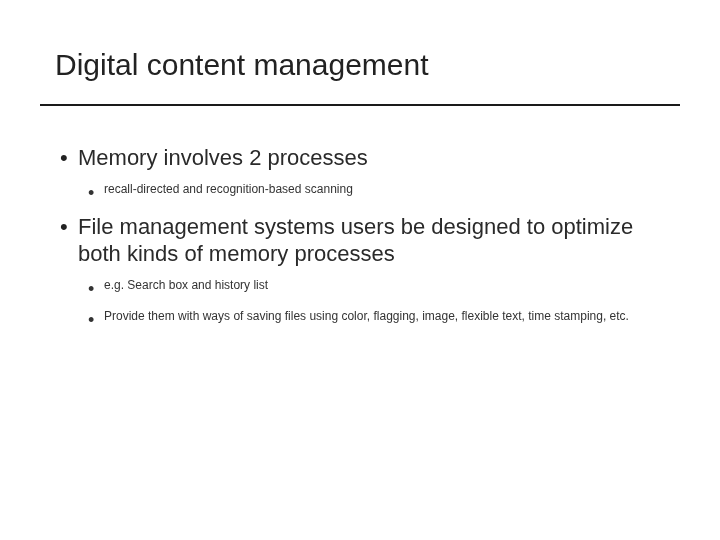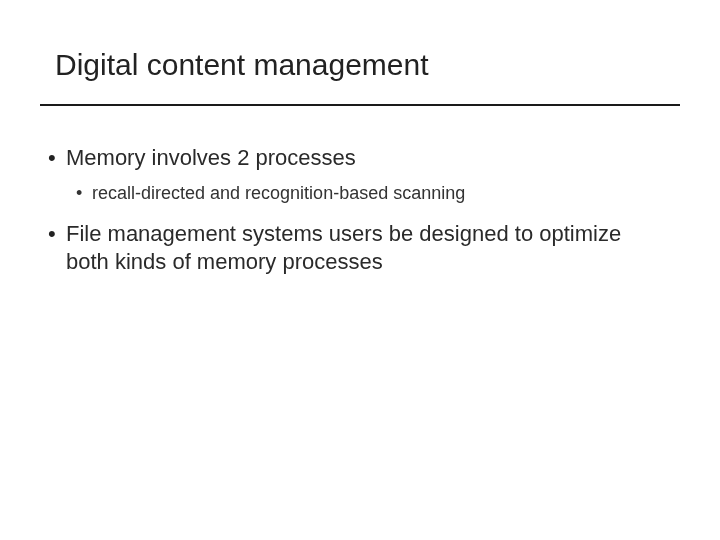--- a/index.html
+++ b/index.html
@@ -29,21 +29,21 @@
   .rule {
     position: absolute;
     left: 40px;
     right: 40px;
     top: 96px;
     border: none;
     border-top: 2px solid #1a1a1a;
   }
   .body {
     position: absolute;
-    left: 48px;
+    left: 60px;
     right: 52px;
     top: 130px;
     font-size: 22px;
     line-height: 1.25;
   }
   .l1 {
     margin: 14px 0 6px 0;
     padding-left: 18px;
     position: relative;
   }
@@ -52,21 +52,21 @@
     position: absolute;
     left: 0;
     top: 0;
     font-size: 22px;
     color: #222;
   }
   .l2 {
     margin: 10px 0 16px 0;
     padding-left: 44px;
     position: relative;
-    font-size: 18px;
+    font-size: 12px;
     color: #333;
   }
   .l2::before {
     content: "•";
     position: absolute;
     left: 28px;
     top: 0;
     font-size: 18px;
     color: #333;
   }
@@ -74,14 +74,16 @@
 </head>
 <body>
 
 <div class="slide">
   <div class="title">Digital content management</div>
   <hr class="rule">
   <div class="body">
     <div class="l1">Memory involves 2 processes</div>
     <div class="l2">recall-directed and recognition-based scanning</div>
     <div class="l1">File management systems users be designed to optimize both kinds of memory processes</div>
+    <div class="l2">e.g. Search box and history list</div>
+    <div class="l2">Provide them with ways of saving files using color, flagging, image, flexible text, time stamping, etc.</div>
   </div>
 </div>
 
 </body></html>

